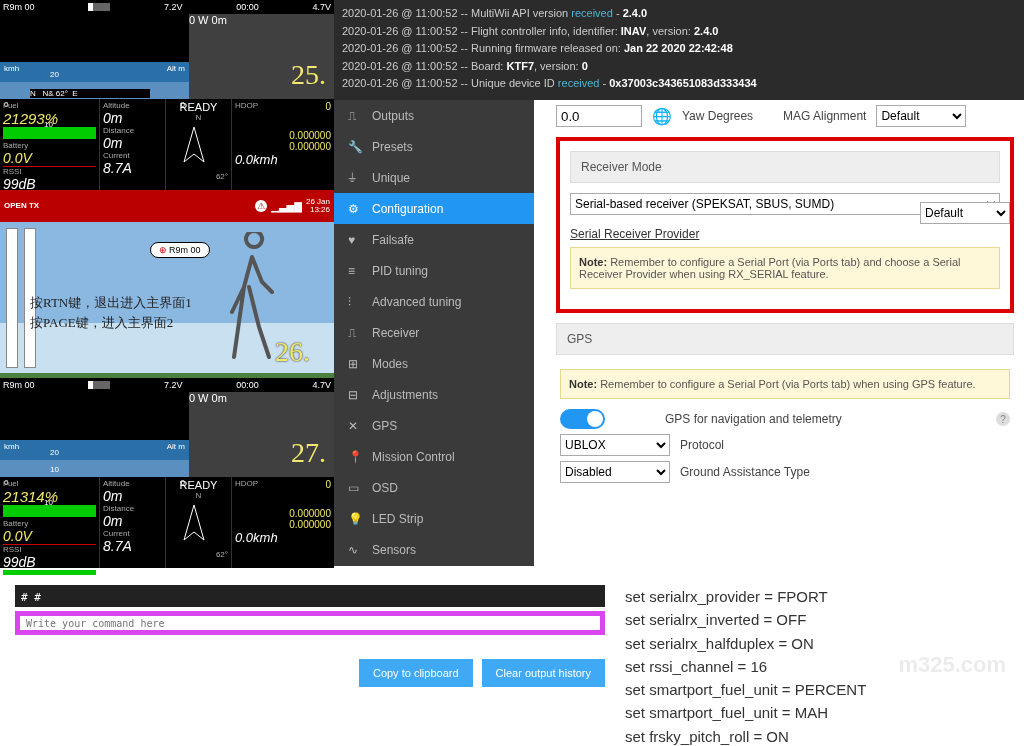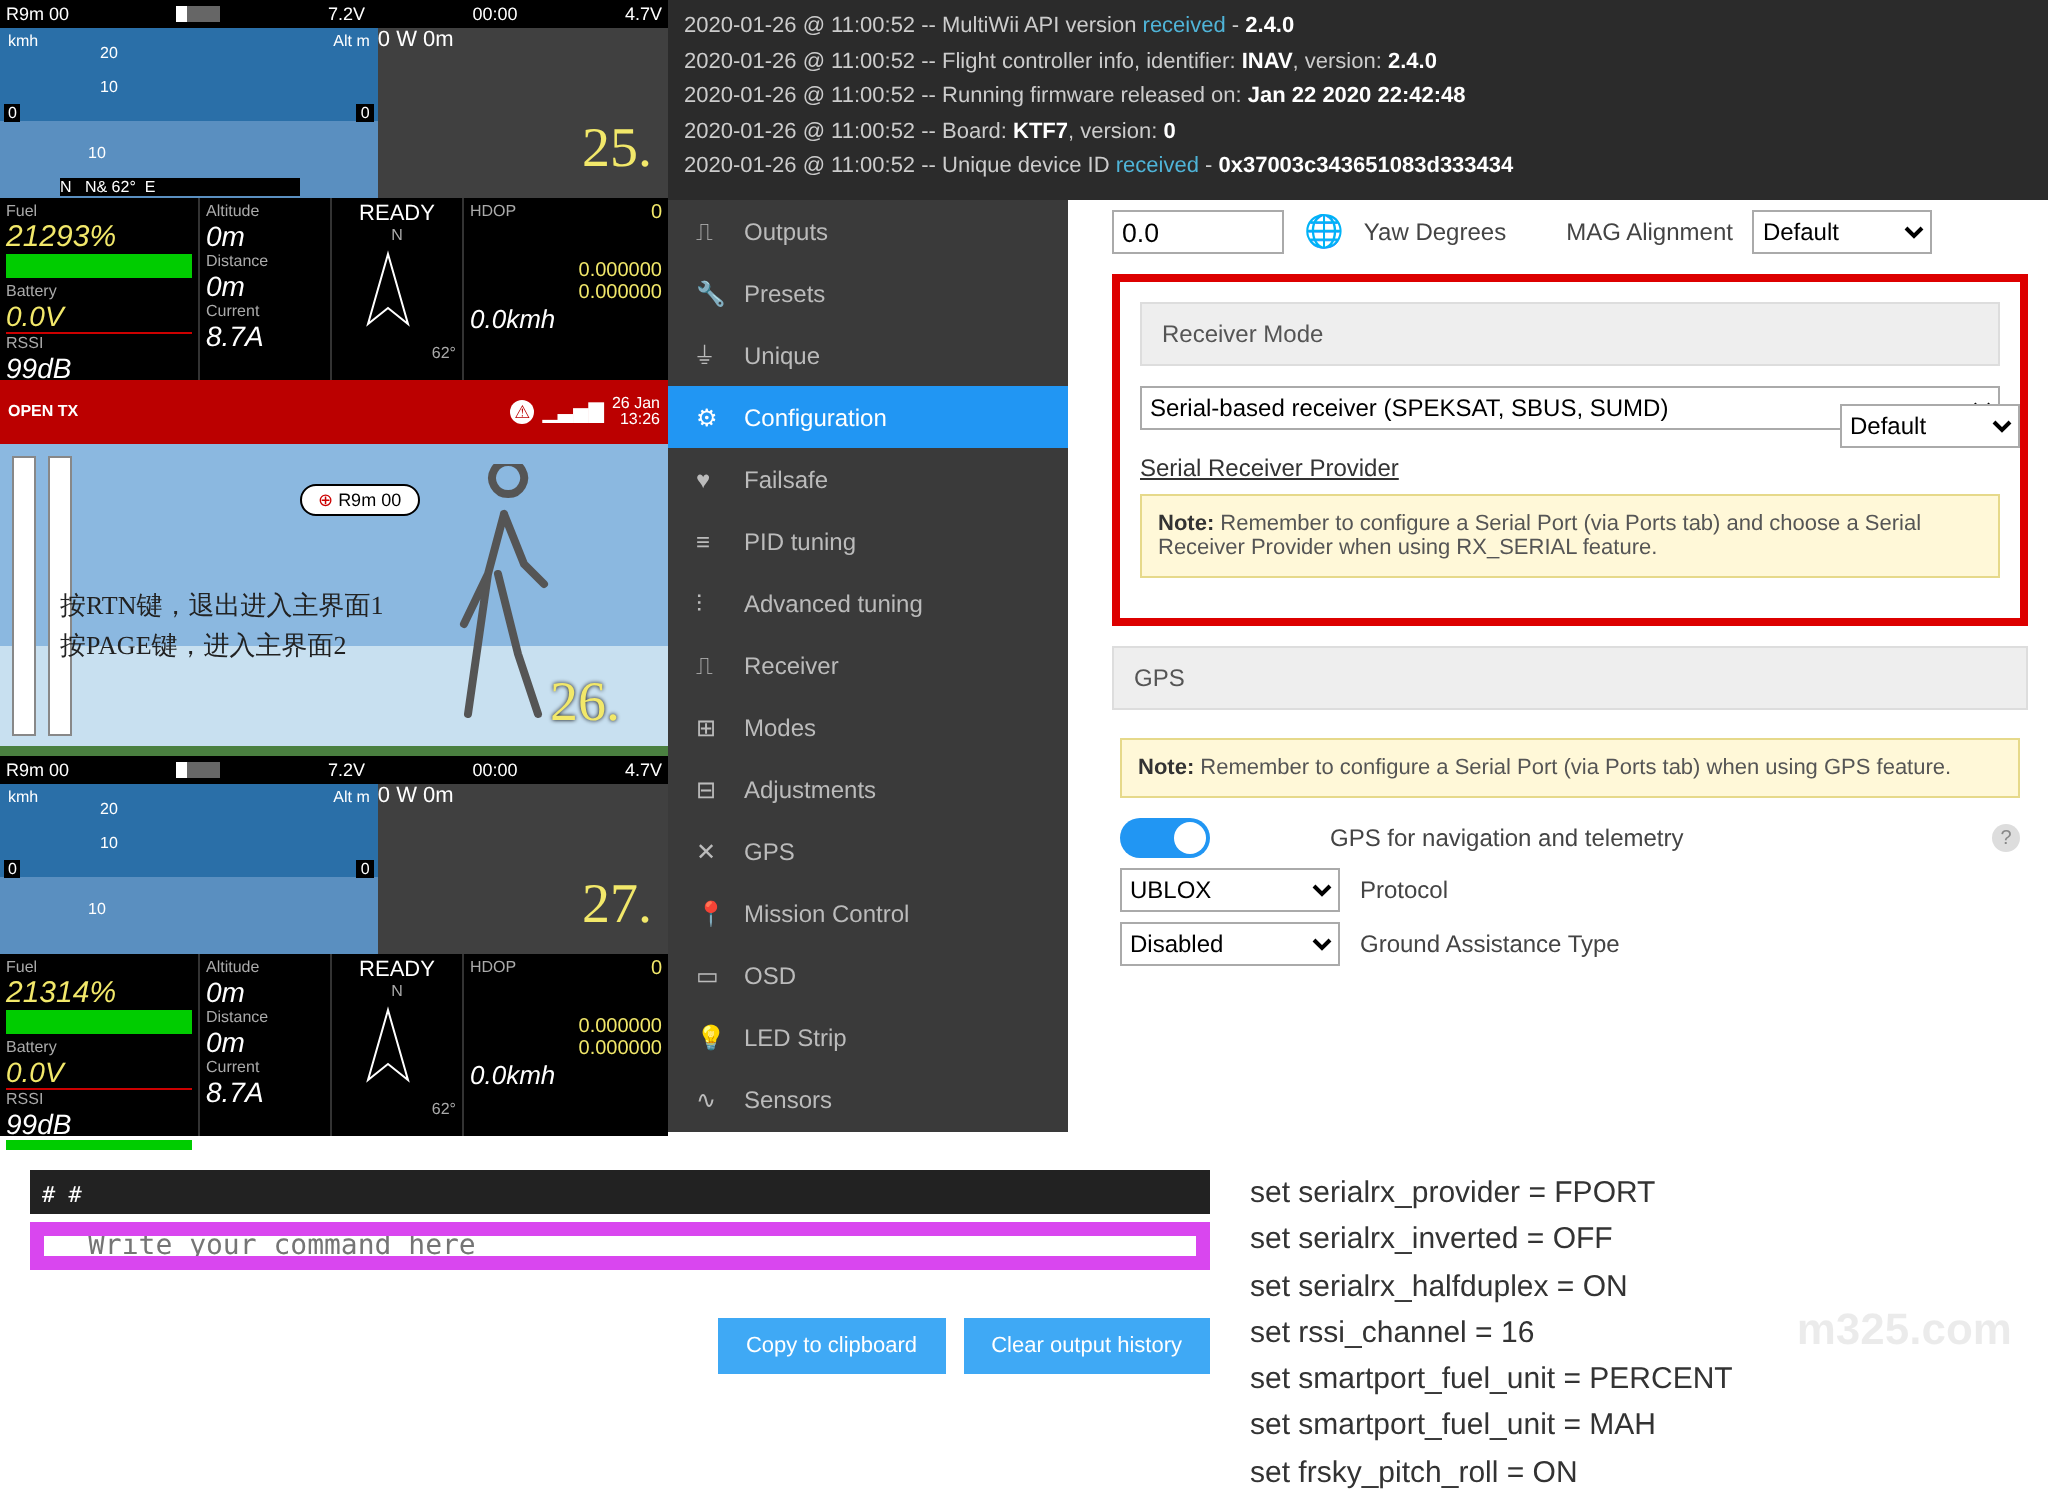--- a/index.html
+++ b/index.html
@@ -8,21 +8,21 @@
 .top-area { display: flex; height: 190px; }
 .osd-block { width: 334px; background: #000; color: #fff; position: relative; }
 .log-block { flex: 1; background: #2b2b2b; color: #ccc; padding: 5px 8px; font-size: 11px; line-height: 1.6; height: 100px; overflow: hidden; }
 .log-block .hl { color: #4fb4d8; }
 .log-block b { color: #fff; }
 
 .titlebar { display: flex; justify-content: space-between; align-items: center; background: #000; height: 14px; padding: 0 3px; font-size: 9px; }
 .titlebar .sig { width: 22px; height: 8px; background: linear-gradient(to right, #fff 0 25%, #666 25% 50%, #666 50% 75%, #666 75% 100%); }
 
 .hud-row { display: flex; height: 85px; }
-.sky { width: 190px; background: linear-gradient(#2a6fa8 0 55%, #5a8fc0 55% 100%); position: relative; }
+.sky { width: 190px; background: linear-gradient(#2a6fa8 0 55%, #5a8fc0 55% 100%); position: relative; margin-top: 48px; }
 .sky .tick { position: absolute; color: #fff; font-size: 8px; }
 .green-sq { width: 146px; background: #404040; position: relative; }
 .green-sq .big { position: absolute; bottom: 8px; right: 8px; font-size: 28px; color: #f2e86a; font-family: Georgia, serif; }
 
 .telem { display: flex; height: 91px; background: #000; }
 .tc { flex: 1; border-right: 1px solid #333; padding: 2px 3px; position: relative; }
 .tc .lbl { font-size: 8px; color: #aaa; }
 .tc .val { font-size: 14px; text-align: left; color: #fff; font-style: italic; }
 .fuel-bar { height: 12px; background: linear-gradient(90deg, #0c0 0 85%, #0c0 85% 100%); }
 .orange { color: #f2e86a !important; }
@@ -56,21 +56,21 @@
 .underline-hdr { font-size: 12px; text-decoration: underline; margin: 12px 0 6px; color: #333; }
 .note { background: #fff8d8; border: 1px solid #e6d98a; padding: 8px; font-size: 11px; color: #555; margin: 6px 0 10px; }
 .note b { color: #333; }
 .toggle { width: 45px; height: 20px; background: #2196f3; border-radius: 10px; position: relative; }
 .toggle::after { content: ""; position: absolute; right: 2px; top: 2px; width: 16px; height: 16px; background: #fff; border-radius: 50%; }
 .help { width: 14px; height: 14px; border-radius: 50%; background: #ddd; color: #888; font-size: 10px; display: inline-flex; align-items: center; justify-content: center; margin-left: auto; }
 
 .bottom { position: absolute; left: 0; top: 575px; right: 0; padding: 10px 15px; display: flex; gap: 20px; }
 .cli { flex: 0 0 590px; }
 .cli .black { background: #222; color: #fff; padding: 6px; font-family: monospace; font-size: 11px; height: 22px; }
-.cli .inp { width: 100%; height: 24px; border: 7px solid #d946ef; padding: 0 22px; font-family: monospace; font-size: 14px; margin-top: 4px; }
+.cli .inp { width: 100%; height: 24px; border: 5px solid #d946ef; padding: 0 6px; font-family: monospace; font-size: 10px; margin-top: 4px; }
 .cli .btns { text-align: right; margin-top: 24px; }
 .cli .btn { background: #3fa9f5; color: #fff; border: none; padding: 8px 14px; font-size: 11px; margin-left: 6px; cursor: pointer; }
 .cmds { font-family: Georgia, serif; font-size: 15px; line-height: 1.55; color: #333; }
 
 .compass-arrow { width: 50px; height: 50px; position: relative; }
 .compass-arrow svg { width: 100%; height: 100%; }
 
 .top-right { position: absolute; right: 14px; top: 102px; display: flex; align-items: center; gap: 8px; }
 
 .osd-block-2 { position: absolute; left: 0; top: 378px; width: 334px; height: 190px; background: #000; color: #fff; }

